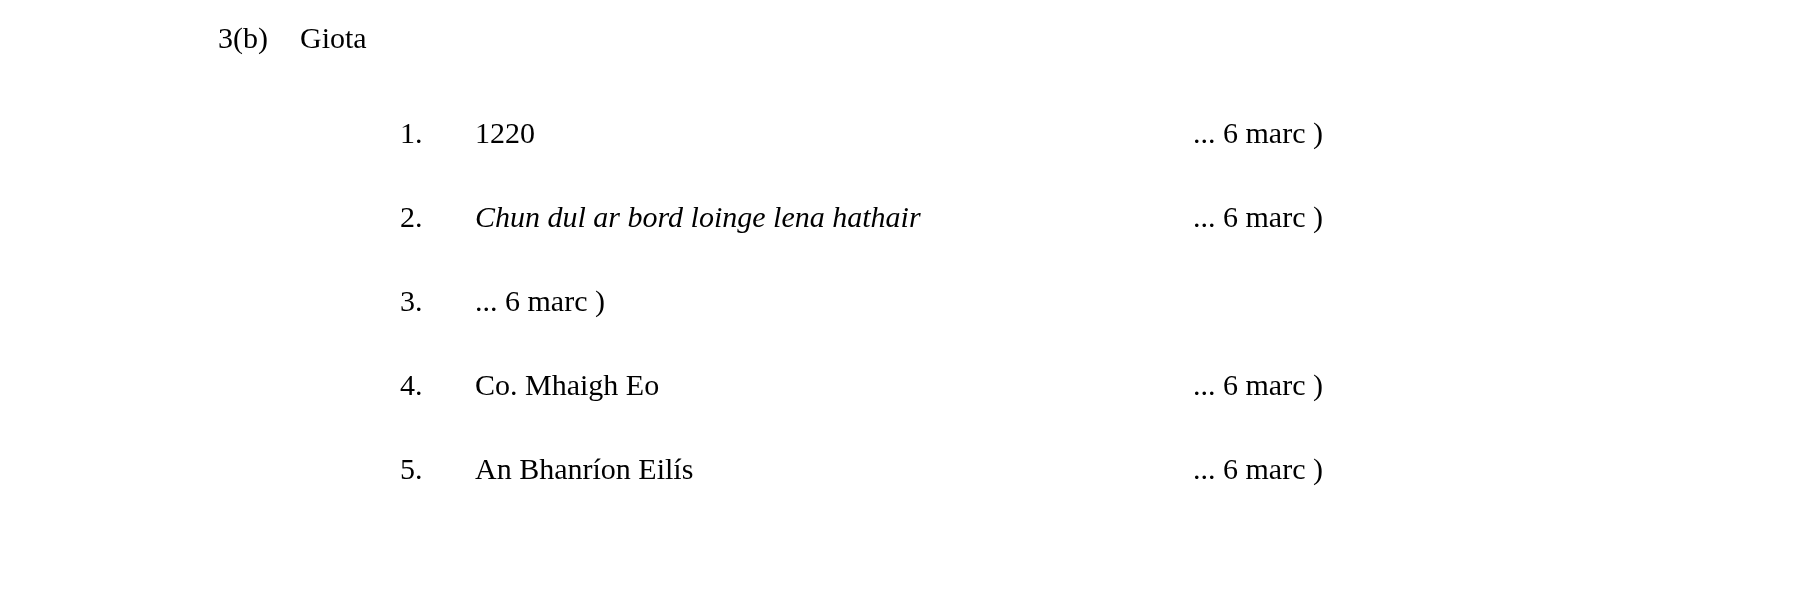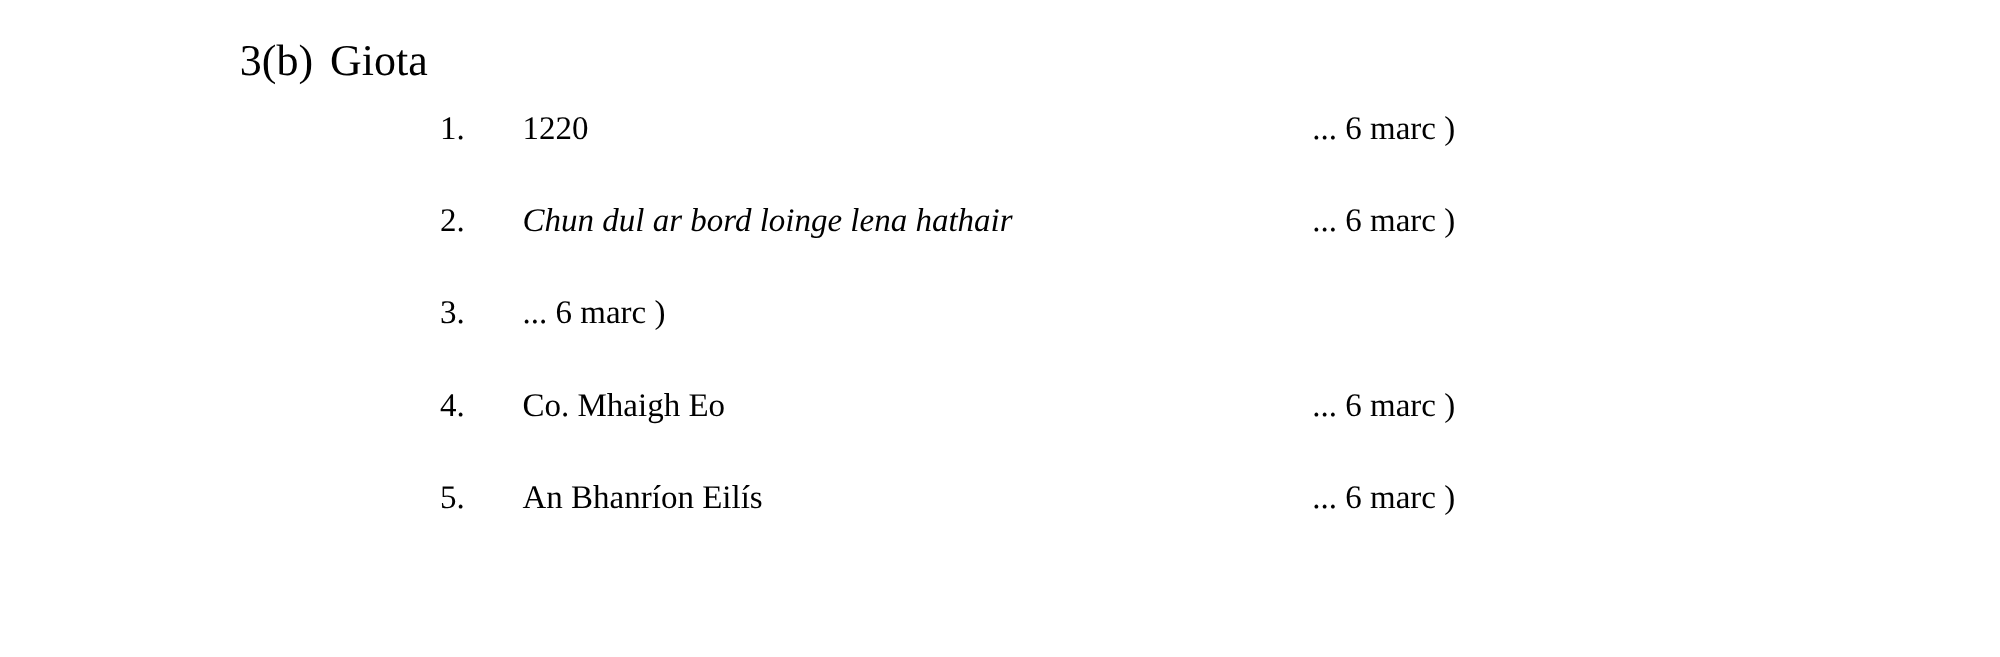--- a/index.html
+++ b/index.html
@@ -16,22 +16,22 @@
     overflow: hidden;
   }
   .page {
     position: relative;
     width: 1818px;
     height: 597px;
   }
   .heading {
     position: absolute;
     left: 218px;
-    top: 31px;
-    font-size: 40px;
+    top: 20px;
+    font-size: 30px;
     line-height: 1.2;
     white-space: nowrap;
   }
   .heading .hnum {
     display: inline-block;
     min-width: 82px;
   }
   .answers {
     position: absolute;
     left: 400px;
@@ -52,20 +52,21 @@
   .a-text {
     width: 718px;
     flex: 0 0 718px;
   }
   .a-text.italic {
     font-style: italic;
   }
   .a-marks {
     width: 230px;
     flex: 0 0 230px;
+    margin-top: 16px;
   }
   .a-total {
     flex: 0 0 auto;
     padding-left: 30px;
   }
   .a-total .eq {
     display: inline-block;
     min-width: 42px;
   }
 </style>

